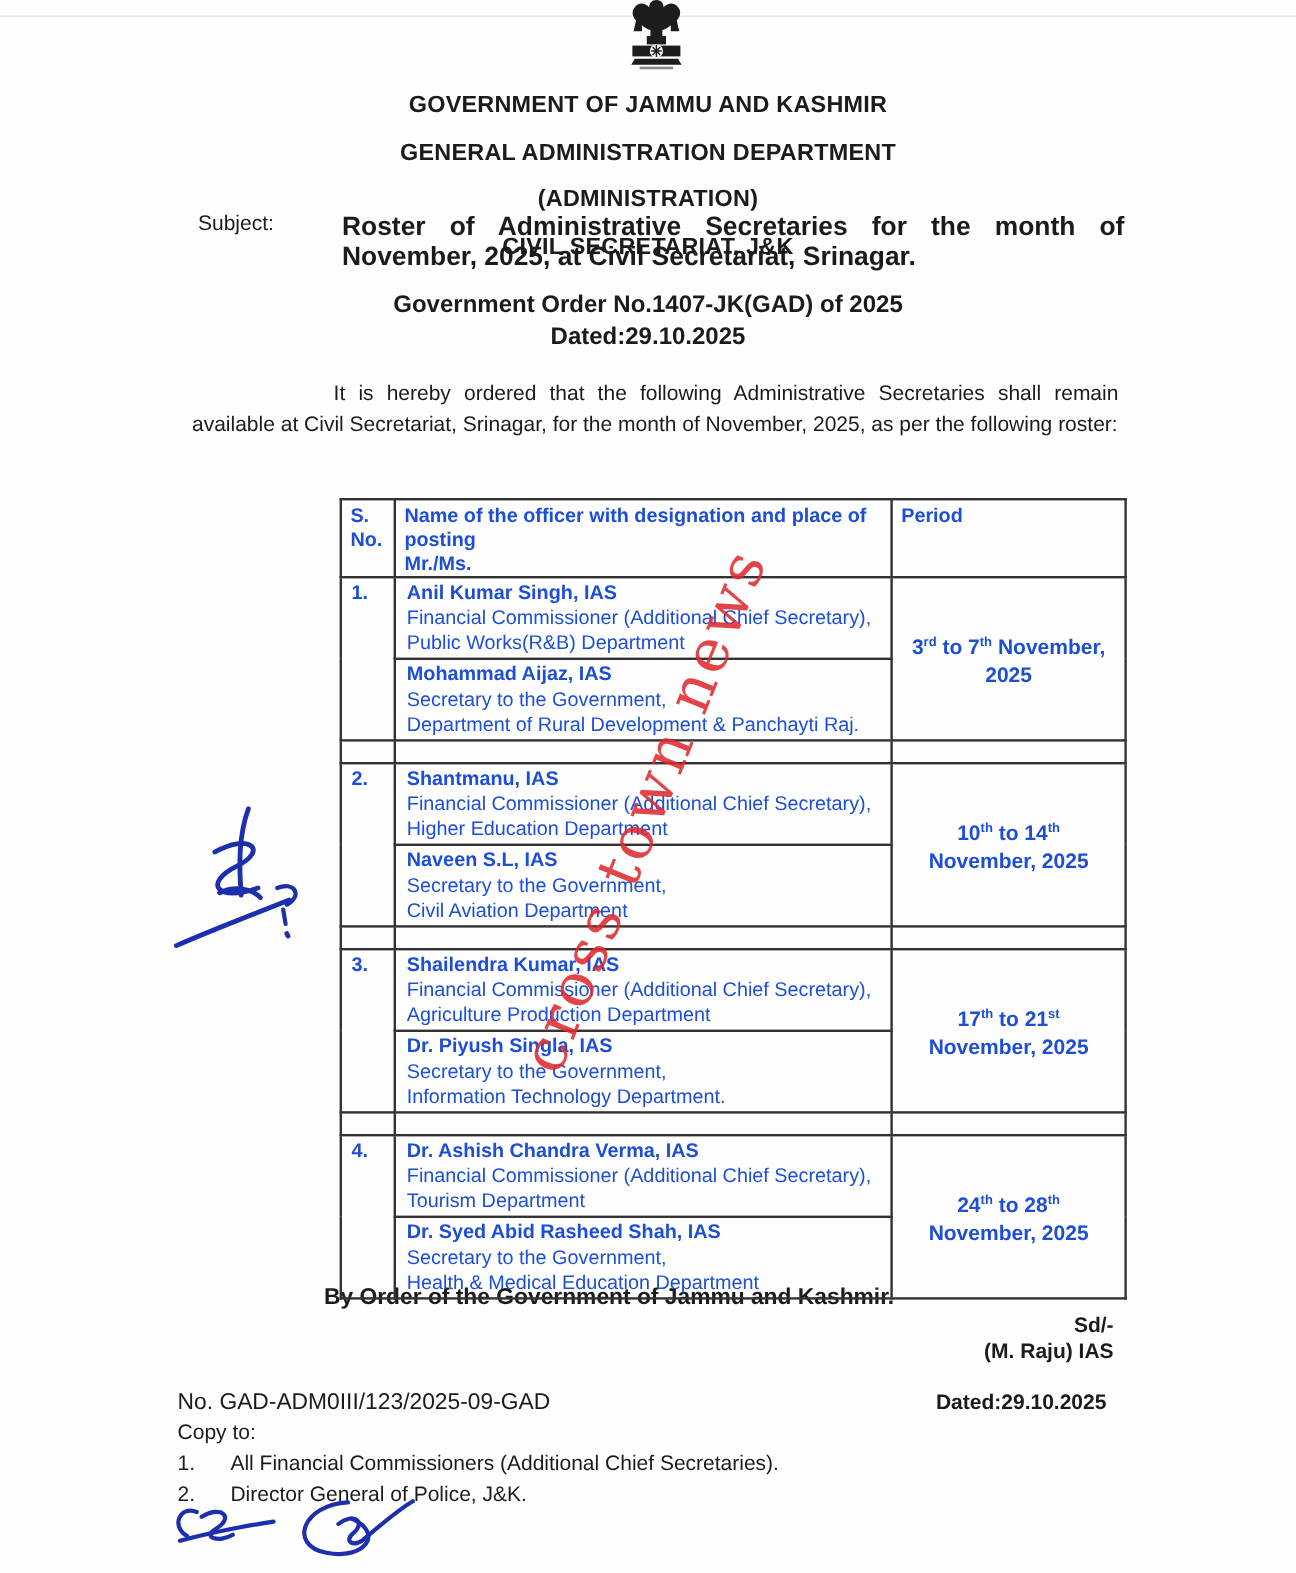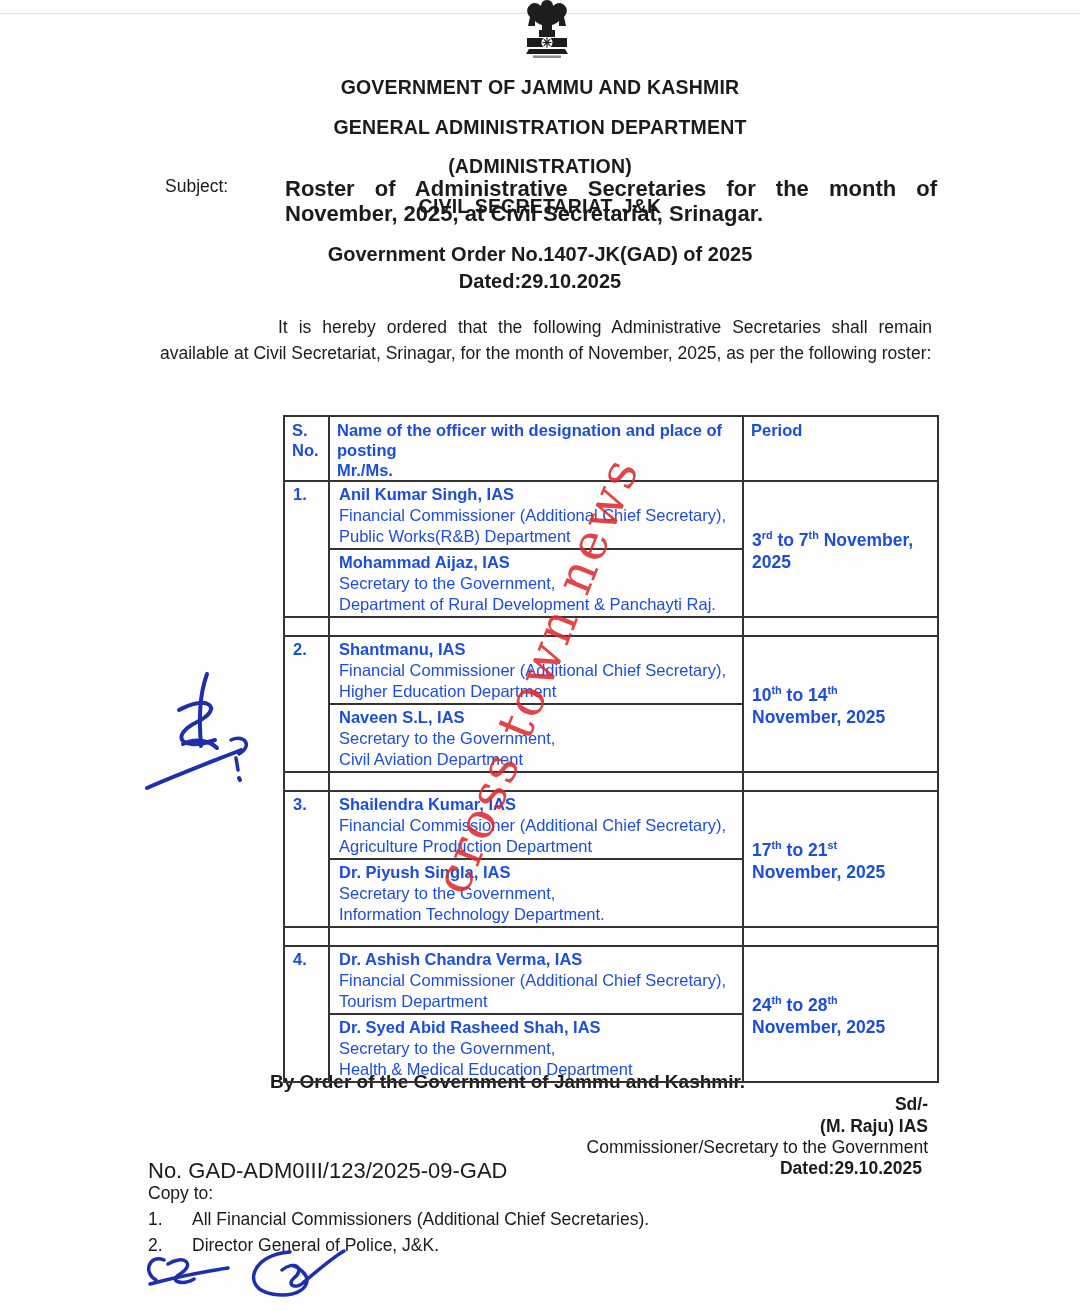--- a/index.html
+++ b/index.html
@@ -51,29 +51,29 @@
   table.roster col.c-name{width:414px;}
   table.roster col.c-period{width:195px;}
   table.roster th, table.roster td{border:2px solid #333;}
   table.roster thead th{
     height:57px;vertical-align:top;text-align:left;
     font-weight:bold;font-size:16.5px;line-height:20px;padding:3px 6px 0 7px;
   }
   td.sno{vertical-align:top;font-weight:bold;padding:3px 0 0 8px;height:64px;}
   td.officer{vertical-align:top;padding:2px 6px 0 9px;line-height:21px;height:64px;}
   td.officer .off-name{font-weight:bold;}
-  td.period{vertical-align:middle;text-align:left;font-weight:bold;font-size:17.5px;line-height:23px;padding:0 8px;}
+  td.period{vertical-align:middle;text-align:center;font-weight:bold;font-size:17.5px;line-height:23px;padding:0 8px;}
   td.period sup{font-size:0.62em;}
   tr.spacer td{height:17px;padding:0;}
 
   
   .by-order{position:absolute;left:270px;top:1071px;font-weight:bold;font-size:19px;}
   .sig-block{position:absolute;right:152px;top:1094px;text-align:right;font-size:17.5px;line-height:21.5px;}
   .sig-block .b{font-weight:bold;text-align:right;}
-  .ref-no{position:absolute;left:148px;top:1158px;font-size:22px;}
+  .ref-no{position:absolute;left:148px;top:1158px;font-size:19px;}
   .dated-footer{position:absolute;right:158px;top:1158px;font-size:17.5px;font-weight:bold;}
   .copy-label{position:absolute;left:148px;top:1183px;font-size:17.5px;}
   .copy-list{position:absolute;left:148px;top:1206px;font-size:17.5px;}
   .copy-list .row{display:flex;line-height:26px;}
   .copy-list .num{width:44px;}
 
   .ink{position:absolute;z-index:6;}
   svg.ink path{fill:none;stroke:#1e2fae;stroke-linecap:round;}
 </style>
 </head>
@@ -240,21 +240,20 @@
     <path d="M96 78 C110 72 118 84 104 92" stroke-width="3.5"></path>
     <path d="M101 96 L103 108" stroke-width="3.5"></path>
     <path d="M104 116 L105 118" stroke-width="4"></path>
   </svg>
 
   <div class="by-order">By Order of the Government of Jammu and Kashmir.</div>
 
   <div class="sig-block">
     <div class="b">Sd/-</div>
     <div class="b">(M. Raju) IAS</div>
-    <div>Commissioner/Secretary to the Government</div>
   </div>
 
   <div class="ref-no">No. GAD-ADM0III/123/2025-09-GAD</div>
   <div class="dated-footer">Dated:29.10.2025</div>
 
   <div class="copy-label">Copy to:</div>
   <div class="copy-list">
       <div class="row">
         <div class="num">1.</div>
         <div>All Financial Commissioners (Additional Chief Secretaries).</div>

